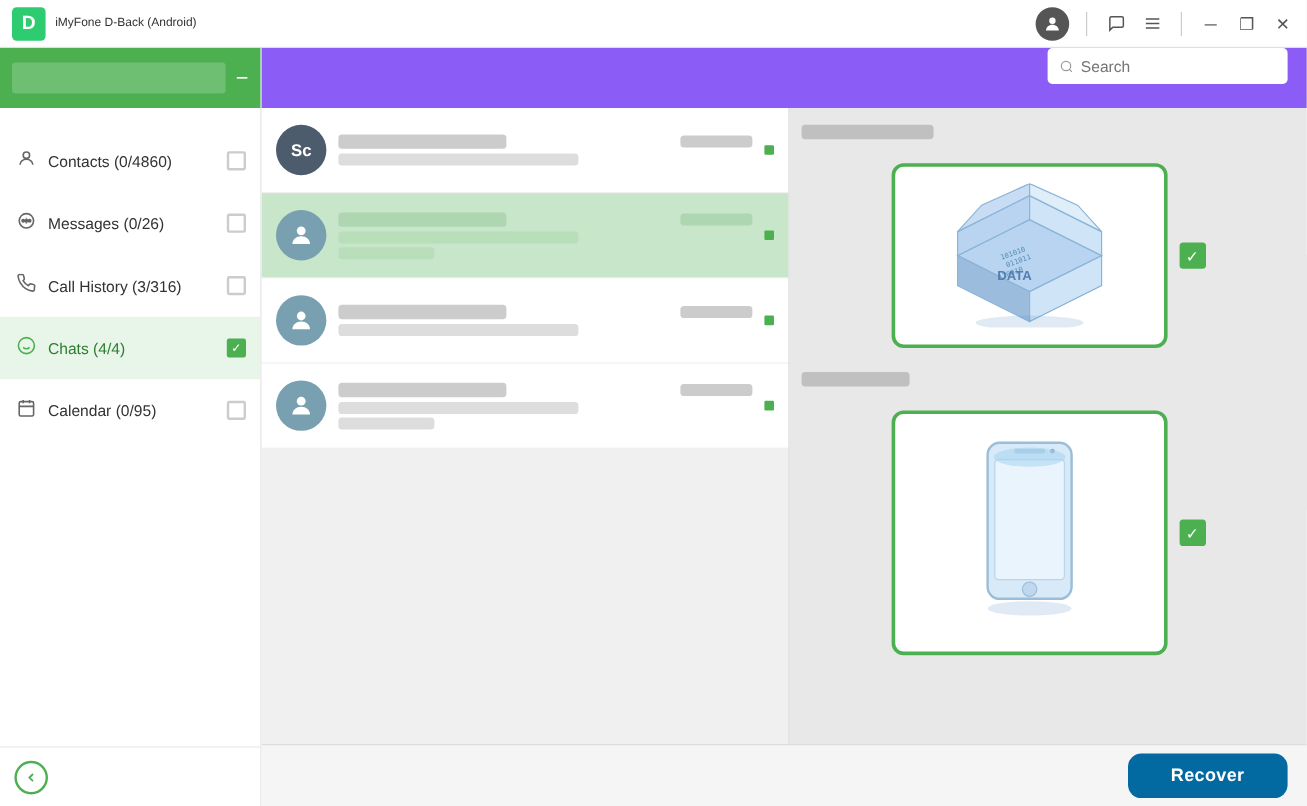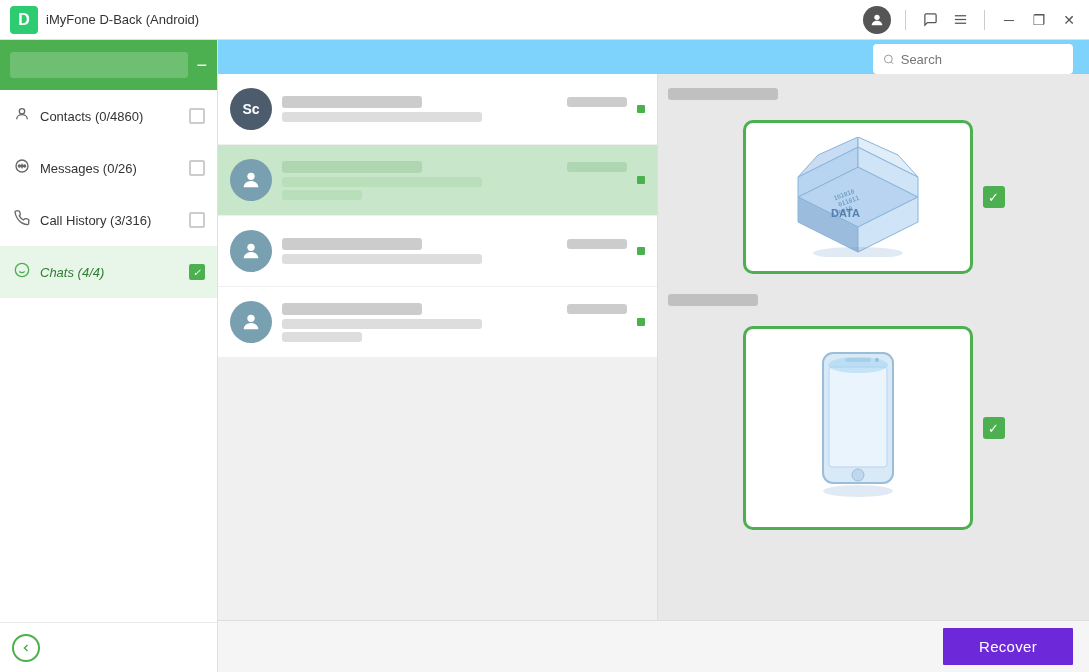--- a/index.html
+++ b/index.html
@@ -16,50 +16,50 @@
       user-select: none;
     }
     .titlebar-logo {
       width: 28px; height: 28px;
       background: #2ecc71;
       border-radius: 4px;
       display: flex; align-items: center; justify-content: center;
       color: white; font-weight: bold; font-size: 16px;
       margin-right: 8px;
     }
-    .titlebar-title { font-size: 13px; color: #333; flex: 1; }
+    .titlebar-title { font-size: 10px; color: #333; flex: 1; }
     .titlebar-controls { display: flex; gap: 10px; align-items: center; }
     .titlebar-btn { width: 20px; height: 20px; display: flex; align-items: center; justify-content: center; cursor: pointer; color: #555; font-size: 14px; border-radius: 3px; }
     .titlebar-avatar { width: 28px; height: 28px; border-radius: 50%; background: #555; display: flex; align-items: center; justify-content: center; color: white; font-size: 14px; cursor: pointer; }
     .titlebar-sep { width: 1px; height: 20px; background: #ccc; margin: 0 4px; }
 
     
     .app-body { display: flex; height: calc(672px - 40px); }
 
     
     .sidebar { width: 218px; background: #fff; border-right: 1px solid #e0e0e0; display: flex; flex-direction: column; }
     .sidebar-header {
       height: 50px;
       background: #4CAF50;
       display: flex; align-items: center; padding: 0 10px;
       gap: 8px;
     }
     .sidebar-header-text { color: white; font-size: 13px; font-weight: 500; flex: 1; background: rgba(255,255,255,0.2); height: 26px; border-radius: 3px; }
     .sidebar-minus { color: white; font-size: 18px; cursor: pointer; line-height: 1; }
-    .sidebar-items { flex: 1; overflow-y: auto; padding: 0 0; }
+    .sidebar-items { flex: 1; overflow-y: auto; padding: 18px 0; }
     .sidebar-item {
       height: 52px;
       display: flex; align-items: center;
       padding: 0 12px;
       cursor: pointer;
       border-radius: 0;
       gap: 8px;
       position: relative;
     }
-    .sidebar-item.active { background: #e8f5e9; font-style: italic; }
+    .sidebar-item.active { background: #e8f5e9; }
     .sidebar-item-icon { font-size: 16px; color: #666; width: 20px; text-align: center; }
     .sidebar-item.active .sidebar-item-icon { color: #4CAF50; }
     .sidebar-item-label { flex: 1; font-size: 13px; color: #333; }
     .sidebar-item.active .sidebar-item-label { color: #2e7d32; font-weight: 500; }
     .sidebar-item-check {
       width: 16px; height: 16px;
       border: 2px solid #ccc;
       border-radius: 2px;
       display: flex; align-items: center; justify-content: center;
       cursor: pointer;
@@ -67,23 +67,23 @@
     .sidebar-item-check.checked { background: #4CAF50; border-color: #4CAF50; }
     .sidebar-item-check.checked::after { content: '✓'; color: white; font-size: 10px; }
     .sidebar-bottom { height: 50px; display: flex; align-items: center; padding: 0 12px; border-top: 1px solid #e8e8e8; }
     .back-btn { width: 28px; height: 28px; border-radius: 50%; border: 2px solid #4CAF50; display: flex; align-items: center; justify-content: center; cursor: pointer; color: #4CAF50; font-size: 14px; }
 
     
     .content { flex: 1; display: flex; flex-direction: column; background: #f5f5f5; }
 
     
     .topbar {
-      height: 34px;
-      background: #7dd3fc;
-      display: flex; align-items: flex-end;
+      height: 50px;
+      background: #8b5cf6;
+      display: flex; align-items: flex-start;
       padding: 0 16px;
       justify-content: flex-end;
     }
     .search-box {
       display: flex; align-items: center;
       background: white;
       border-radius: 4px;
       padding: 4px 10px;
       gap: 6px;
       width: 200px;
@@ -137,27 +137,27 @@
 
     
     .bottom-bar {
       height: 52px;
       background: #f5f5f5;
       border-top: 1px solid #ddd;
       display: flex; align-items: center; justify-content: flex-end;
       padding: 0 16px;
     }
     .recover-btn {
-      background: #6d28d9;
+      background: #0369a1;
       color: white;
       border: none;
-      border-radius: 1px;
+      border-radius: 11px;
       padding: 10px 36px;
       font-size: 15px;
-      font-weight: 400;
+      font-weight: 700;
       cursor: pointer;
       letter-spacing: 0.3px;
     }
 
     
     .card-wrapper { display: flex; align-items: center; gap: 10px; }
     .card-outer {
       border: 3px solid #4CAF50;
       border-radius: 10px;
       background: white;
@@ -258,20 +258,32 @@
               <circle cx="12" cy="12" r="10"></circle>
               <path d="M8 14s1.5 2 4 2 4-2 4-2"></path>
               <line x1="9" y1="9" x2="9.01" y2="9"></line>
               <line x1="15" y1="9" x2="15.01" y2="9"></line>
             </svg>
         </span>
         <span class="sidebar-item-label">Chats (4/4)</span>
         <div class="sidebar-item-check checked"></div>
       </div>
 
+      <div class="sidebar-item">
+        <span class="sidebar-item-icon">
+          <svg width="16" height="16" viewBox="0 0 24 24" fill="none" stroke="#666" stroke-width="2">
+              <rect x="3" y="4" width="18" height="18" rx="2"></rect>
+              <line x1="16" y1="2" x2="16" y2="6"></line>
+              <line x1="8" y1="2" x2="8" y2="6"></line>
+              <line x1="3" y1="10" x2="21" y2="10"></line>
+            </svg>
+        </span>
+        <span class="sidebar-item-label">Calendar (0/95)</span>
+        <div class="sidebar-item-check"></div>
+      </div>
 
 
     </div>
 
     <div class="sidebar-bottom">
       <div class="back-btn">
         <svg width="12" height="12" viewBox="0 0 24 24" fill="none" stroke="#4CAF50" stroke-width="3">
             <polyline points="15,18 9,12 15,6"></polyline>
           </svg>
       </div>

